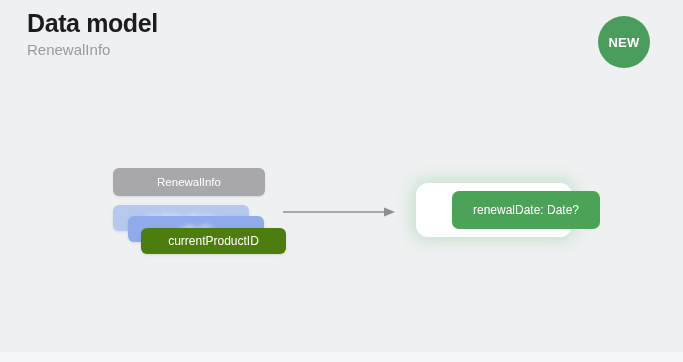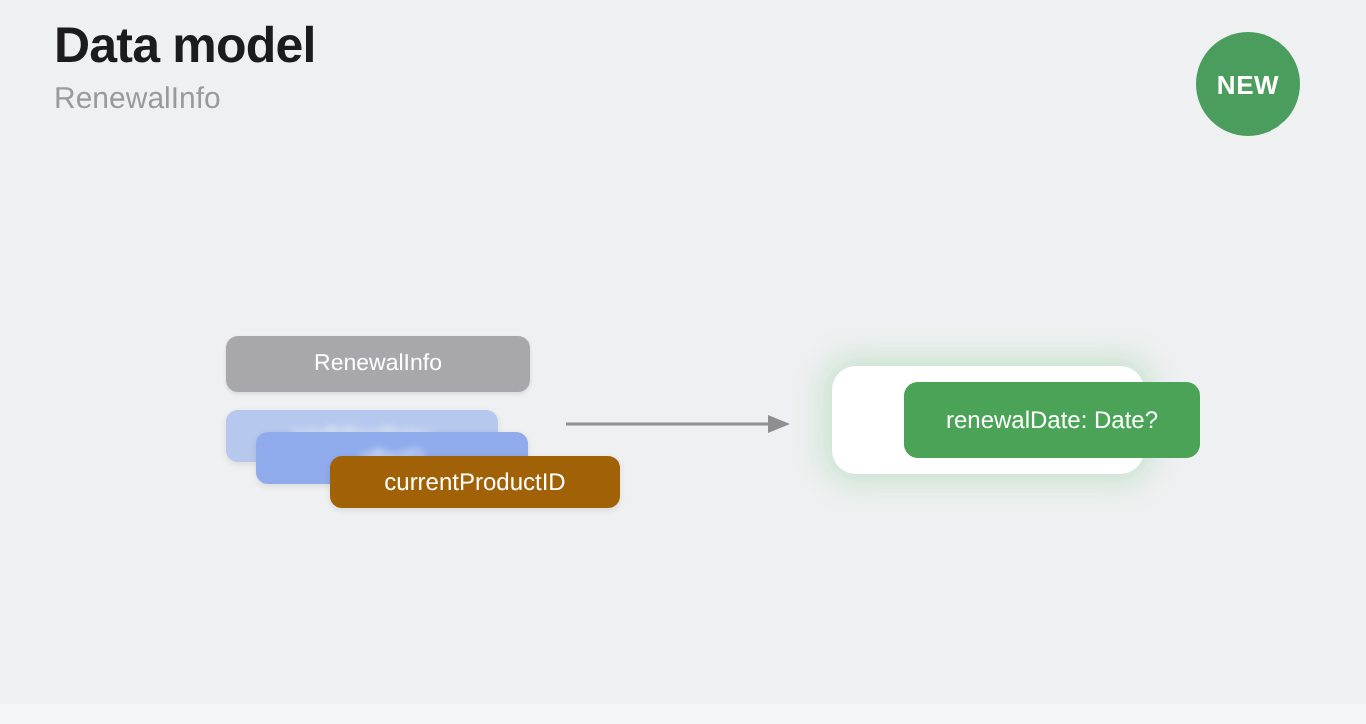--- a/index.html
+++ b/index.html
@@ -148,22 +148,21 @@
     opacity: 0.95;
     color: #ffffff;
   }
 
   
   .prop-card.layer-front {
     left: 28px;
     top: 60px;
     width: 145px;
     height: 26px;
-    background: #a16207;
-    margin-left: 24px;
+    background: #4d7c0f;
   }
   .prop-card.layer-front .prop-card-label {
     font-size: 12px;
     color: #ffffff;
   }
 
   
   .arrow {
     position: absolute;
     left: 283px;

